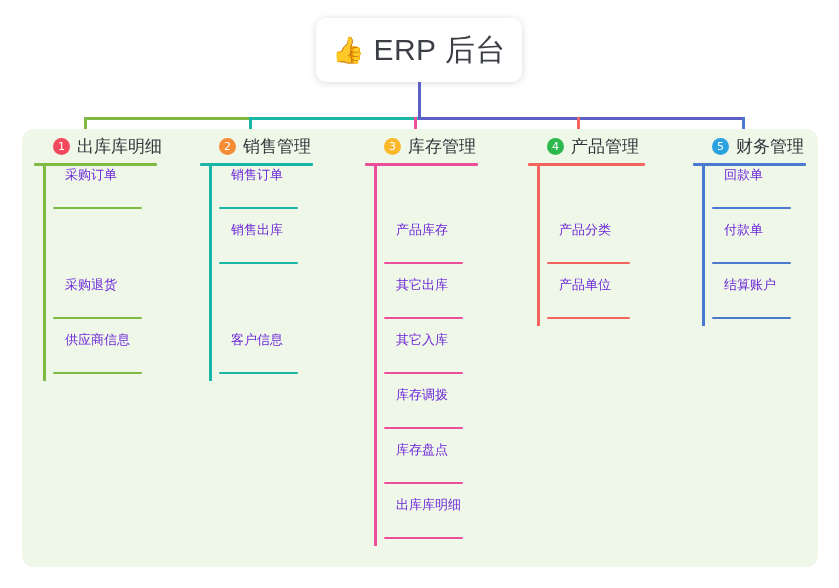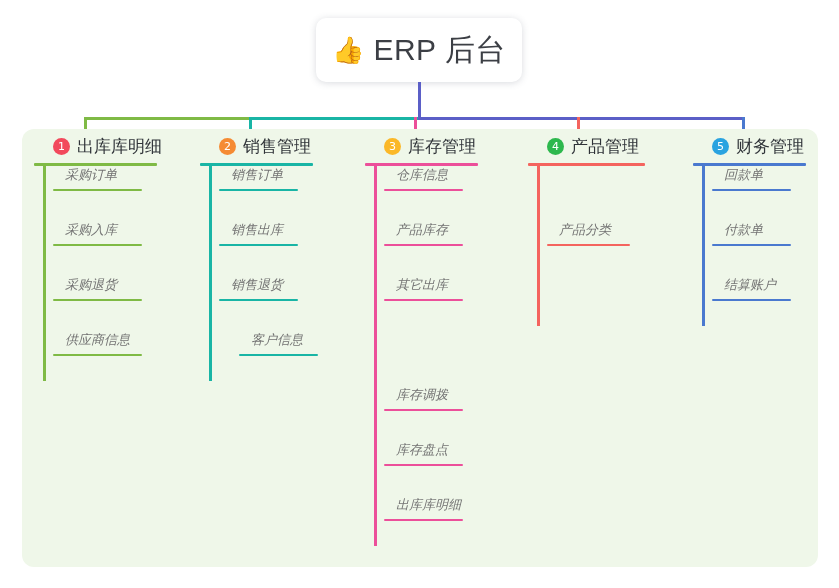--- a/index.html
+++ b/index.html
@@ -48,22 +48,22 @@
   }
   .col-title{font-size:17px;color:#2f3338;white-space:nowrap;}
   .head-rule{height:3px;border-radius:1px;}
 
   .branch{position:absolute;top:37px;width:3px;}
 
   .leaf{
     position:absolute;box-sizing:border-box;
   }
   .leaf-text{
-    font-size:13px;color:#737373;white-space:nowrap;
-    padding-left:22px;padding-bottom:5px;display:block;font-style:italic;
+    font-size:13px;color:#6d28d9;white-space:nowrap;
+    padding-left:22px;padding-bottom:23px;display:block;
   }
   .leaf-rule{height:2px;border-radius:1px;margin-left:10px;}
 </style>
 </head>
 <body>
 
 <div id="stage">
 
   <div class="root-node">
     <div class="root-inner">
@@ -90,24 +90,20 @@
           <div class="col-head">
             <span class="badge" style="background: rgb(242, 73, 92);">1</span>
             <span class="col-title">出库库明细</span>
           </div>
           <div class="head-rule" style="background: rgb(127, 186, 69); width: 123px;"></div>
           <div class="branch" style="left: 9px; height: 215px; background: rgb(127, 186, 69);"></div>
           <div class="leaf" style="left: 9px; top: 37px; width: 111px;">
             <span class="leaf-text">采购订单</span>
             <div class="leaf-rule" style="background: rgb(127, 186, 69); width: 89px;"></div>
           </div>
-          <div class="leaf" style="left: 9px; top: 92px; width: 111px;">
-            <span class="leaf-text">采购入库</span>
-            <div class="leaf-rule" style="background: rgb(127, 186, 69); width: 89px;"></div>
-          </div>
           <div class="leaf" style="left: 9px; top: 147px; width: 111px;">
             <span class="leaf-text">采购退货</span>
             <div class="leaf-rule" style="background: rgb(127, 186, 69); width: 89px;"></div>
           </div>
           <div class="leaf" style="left: 9px; top: 202px; width: 111px;">
             <span class="leaf-text">供应商信息</span>
             <div class="leaf-rule" style="background: rgb(127, 186, 69); width: 89px;"></div>
           </div>
         </div>
         <div class="col" style="left: 178px; width: 113px;">
@@ -118,46 +114,42 @@
           <div class="head-rule" style="background: rgb(25, 181, 165); width: 113px;"></div>
           <div class="branch" style="left: 9px; height: 215px; background: rgb(25, 181, 165);"></div>
           <div class="leaf" style="left: 9px; top: 37px; width: 101px;">
             <span class="leaf-text">销售订单</span>
             <div class="leaf-rule" style="background: rgb(25, 181, 165); width: 79px;"></div>
           </div>
           <div class="leaf" style="left: 9px; top: 92px; width: 101px;">
             <span class="leaf-text">销售出库</span>
             <div class="leaf-rule" style="background: rgb(25, 181, 165); width: 79px;"></div>
           </div>
-          <div class="leaf" style="left: 9px; top: 147px; width: 101px;">
-            <span class="leaf-text">销售退货</span>
-            <div class="leaf-rule" style="background: rgb(25, 181, 165); width: 79px;"></div>
-          </div>
-          <div class="leaf" style="left: 9px; top: 202px; width: 101px; margin-left: 20px;">
+          <div class="leaf" style="left: 9px; top: 202px; width: 101px;">
             <span class="leaf-text">客户信息</span>
             <div class="leaf-rule" style="background: rgb(25, 181, 165); width: 79px;"></div>
           </div>
         </div>
         <div class="col" style="left: 343px; width: 113px;">
           <div class="col-head">
             <span class="badge" style="background: rgb(251, 184, 40);">3</span>
             <span class="col-title">库存管理</span>
           </div>
           <div class="head-rule" style="background: rgb(236, 79, 154); width: 113px;"></div>
           <div class="branch" style="left: 9px; height: 380px; background: rgb(236, 79, 154);"></div>
-          <div class="leaf" style="left: 9px; top: 37px; width: 101px;">
-            <span class="leaf-text">仓库信息</span>
-            <div class="leaf-rule" style="background: rgb(236, 79, 154); width: 79px;"></div>
-          </div>
           <div class="leaf" style="left: 9px; top: 92px; width: 101px;">
             <span class="leaf-text">产品库存</span>
             <div class="leaf-rule" style="background: rgb(236, 79, 154); width: 79px;"></div>
           </div>
           <div class="leaf" style="left: 9px; top: 147px; width: 101px;">
             <span class="leaf-text">其它出库</span>
+            <div class="leaf-rule" style="background: rgb(236, 79, 154); width: 79px;"></div>
+          </div>
+          <div class="leaf" style="left: 9px; top: 202px; width: 101px;">
+            <span class="leaf-text">其它入库</span>
             <div class="leaf-rule" style="background: rgb(236, 79, 154); width: 79px;"></div>
           </div>
           <div class="leaf" style="left: 9px; top: 257px; width: 101px;">
             <span class="leaf-text">库存调拨</span>
             <div class="leaf-rule" style="background: rgb(236, 79, 154); width: 79px;"></div>
           </div>
           <div class="leaf" style="left: 9px; top: 312px; width: 101px;">
             <span class="leaf-text">库存盘点</span>
             <div class="leaf-rule" style="background: rgb(236, 79, 154); width: 79px;"></div>
           </div>
@@ -170,20 +162,24 @@
           <div class="col-head">
             <span class="badge" style="background: rgb(45, 184, 77);">4</span>
             <span class="col-title">产品管理</span>
           </div>
           <div class="head-rule" style="background: rgb(244, 100, 94); width: 117px;"></div>
           <div class="branch" style="left: 9px; height: 160px; background: rgb(244, 100, 94);"></div>
           <div class="leaf" style="left: 9px; top: 92px; width: 105px;">
             <span class="leaf-text">产品分类</span>
             <div class="leaf-rule" style="background: rgb(244, 100, 94); width: 83px;"></div>
           </div>
+          <div class="leaf" style="left: 9px; top: 147px; width: 105px;">
+            <span class="leaf-text">产品单位</span>
+            <div class="leaf-rule" style="background: rgb(244, 100, 94); width: 83px;"></div>
+          </div>
         </div>
         <div class="col" style="left: 671px; width: 113px;">
           <div class="col-head">
             <span class="badge" style="background: rgb(42, 163, 224);">5</span>
             <span class="col-title">财务管理</span>
           </div>
           <div class="head-rule" style="background: rgb(74, 121, 207); width: 113px;"></div>
           <div class="branch" style="left: 9px; height: 160px; background: rgb(74, 121, 207);"></div>
           <div class="leaf" style="left: 9px; top: 37px; width: 101px;">
             <span class="leaf-text">回款单</span>

